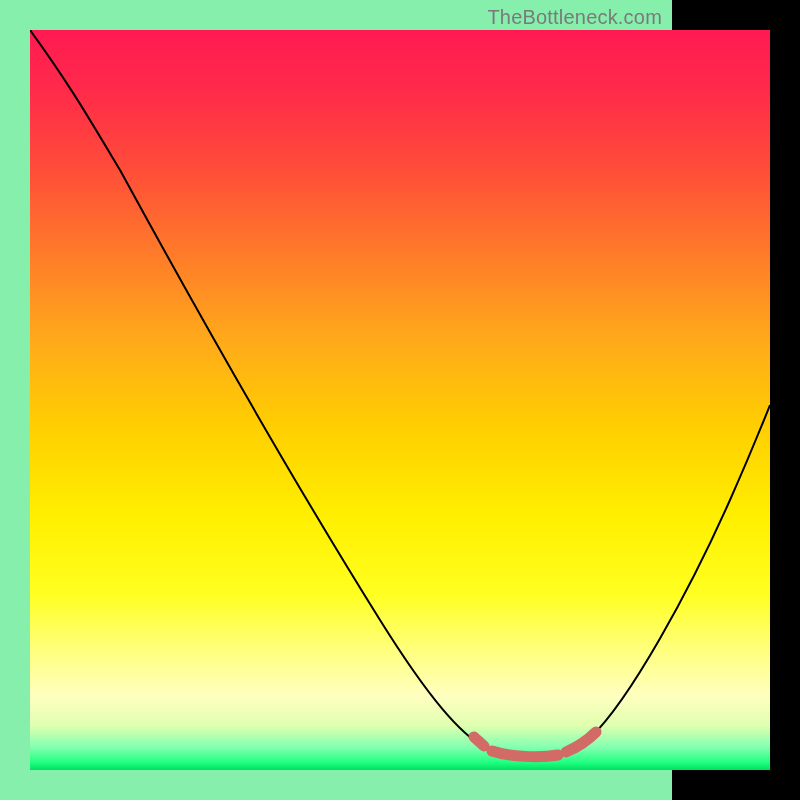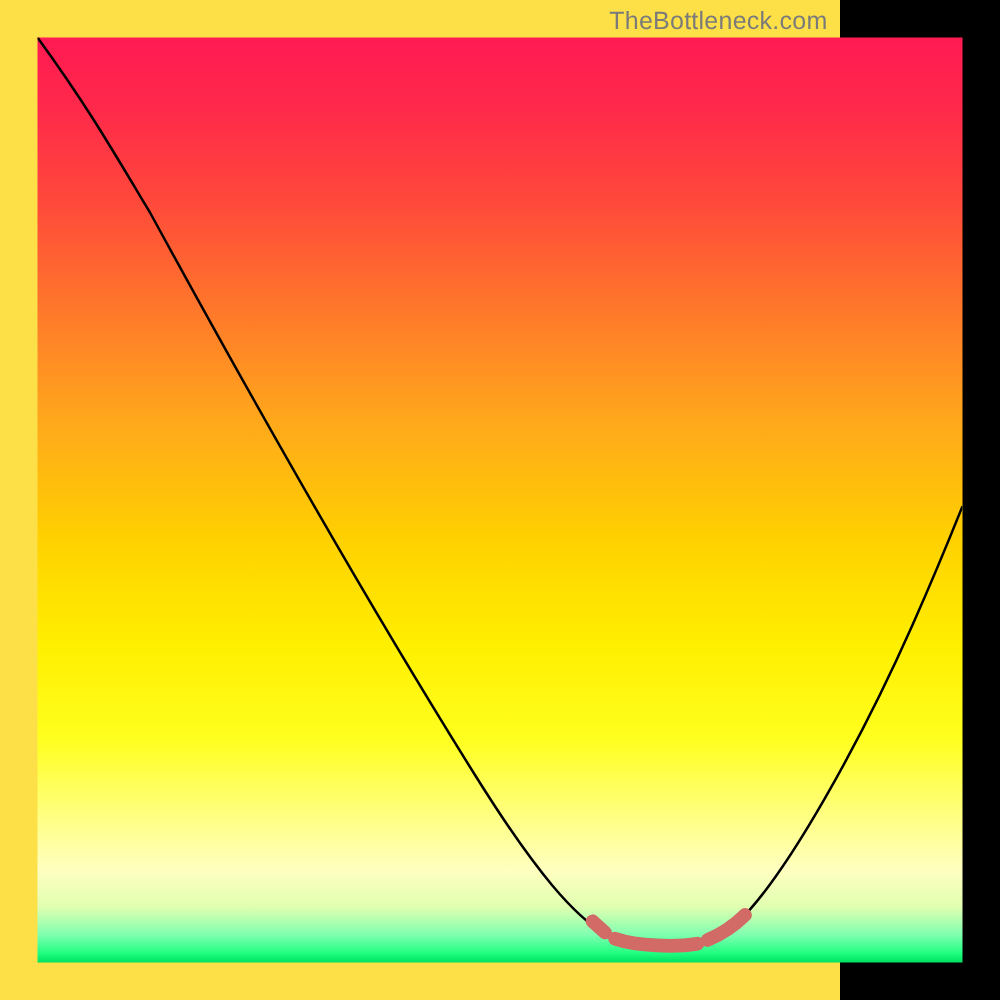--- a/index.html
+++ b/index.html
@@ -1,21 +1,21 @@
 <!DOCTYPE html>
 <html><head>
 <meta charset="utf-8">
 <style>
   * { margin: 0; padding: 0; box-sizing: border-box; }
   html, body { width: 800px; height: 800px; overflow: hidden; background: #000; }
   .container {
     width: 672px;
     height: 800px;
     position: relative;
-    background: #fde047;
+    background: #86efac;
     padding-left: 28px;
   }
   .plot-area {
     position: absolute;
     left: 30px;
     top: 30px;
     width: 740px;
     height: 740px;
     background: linear-gradient(to bottom,
       #ff1a52 0%,

